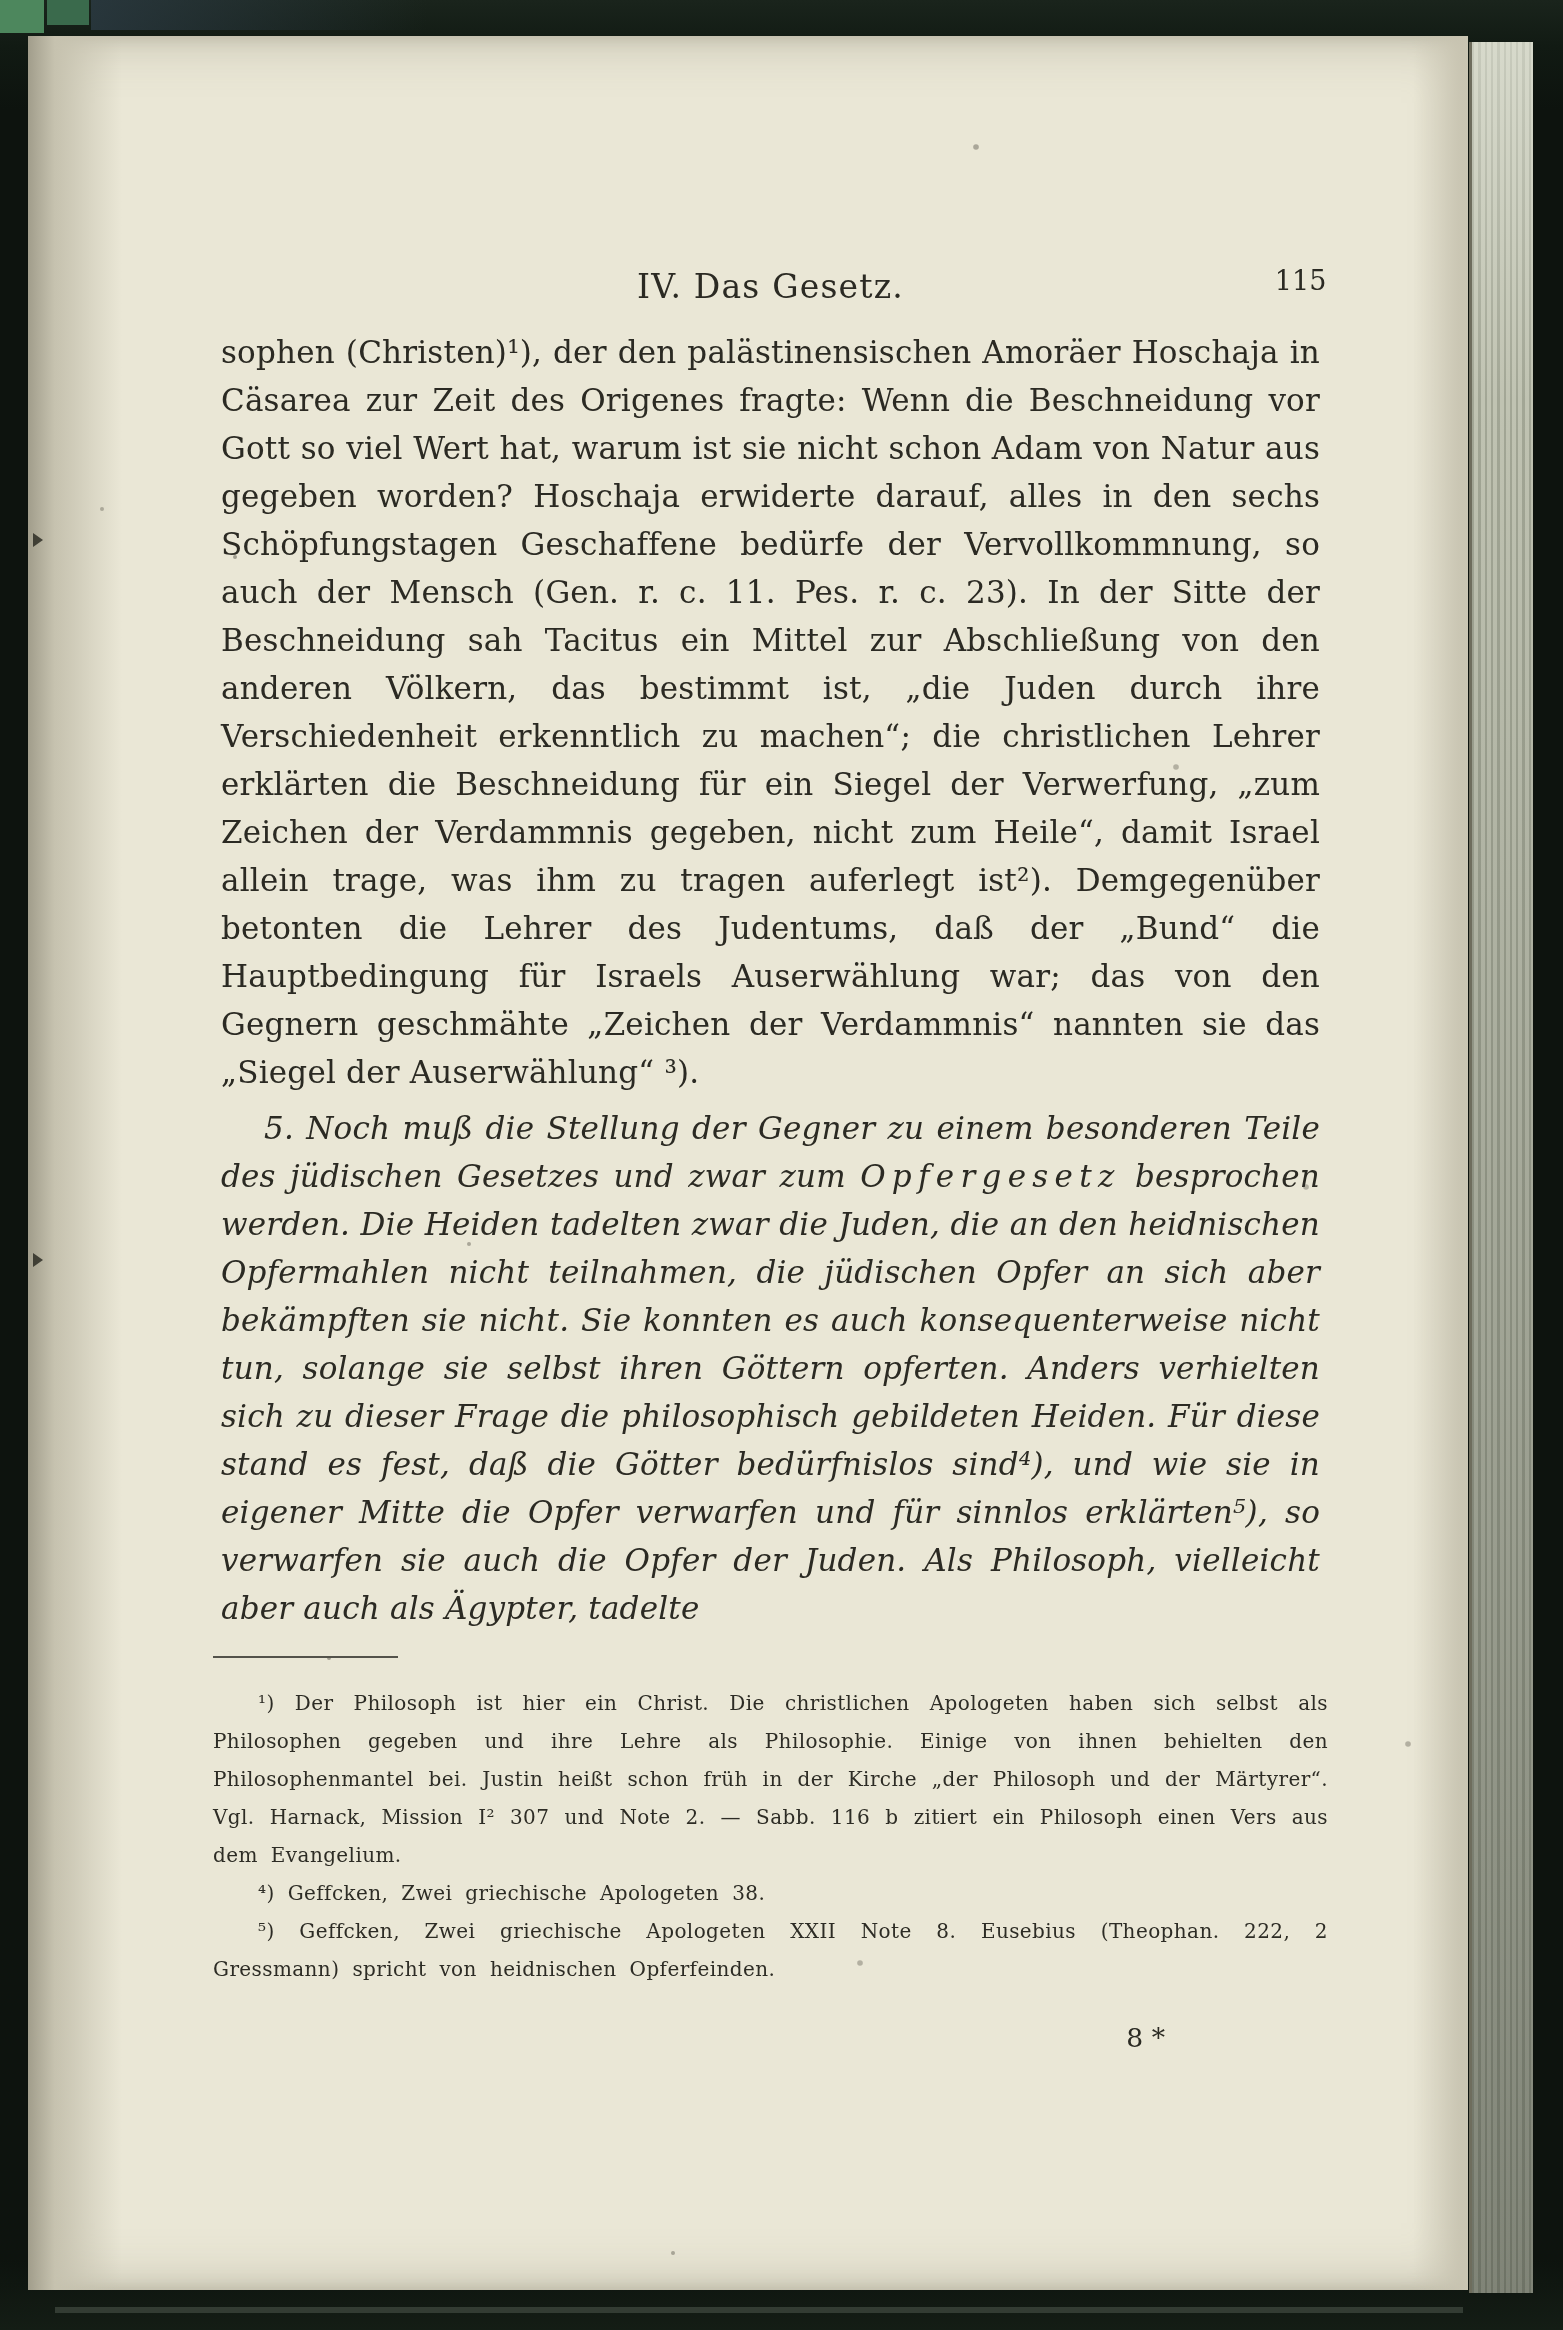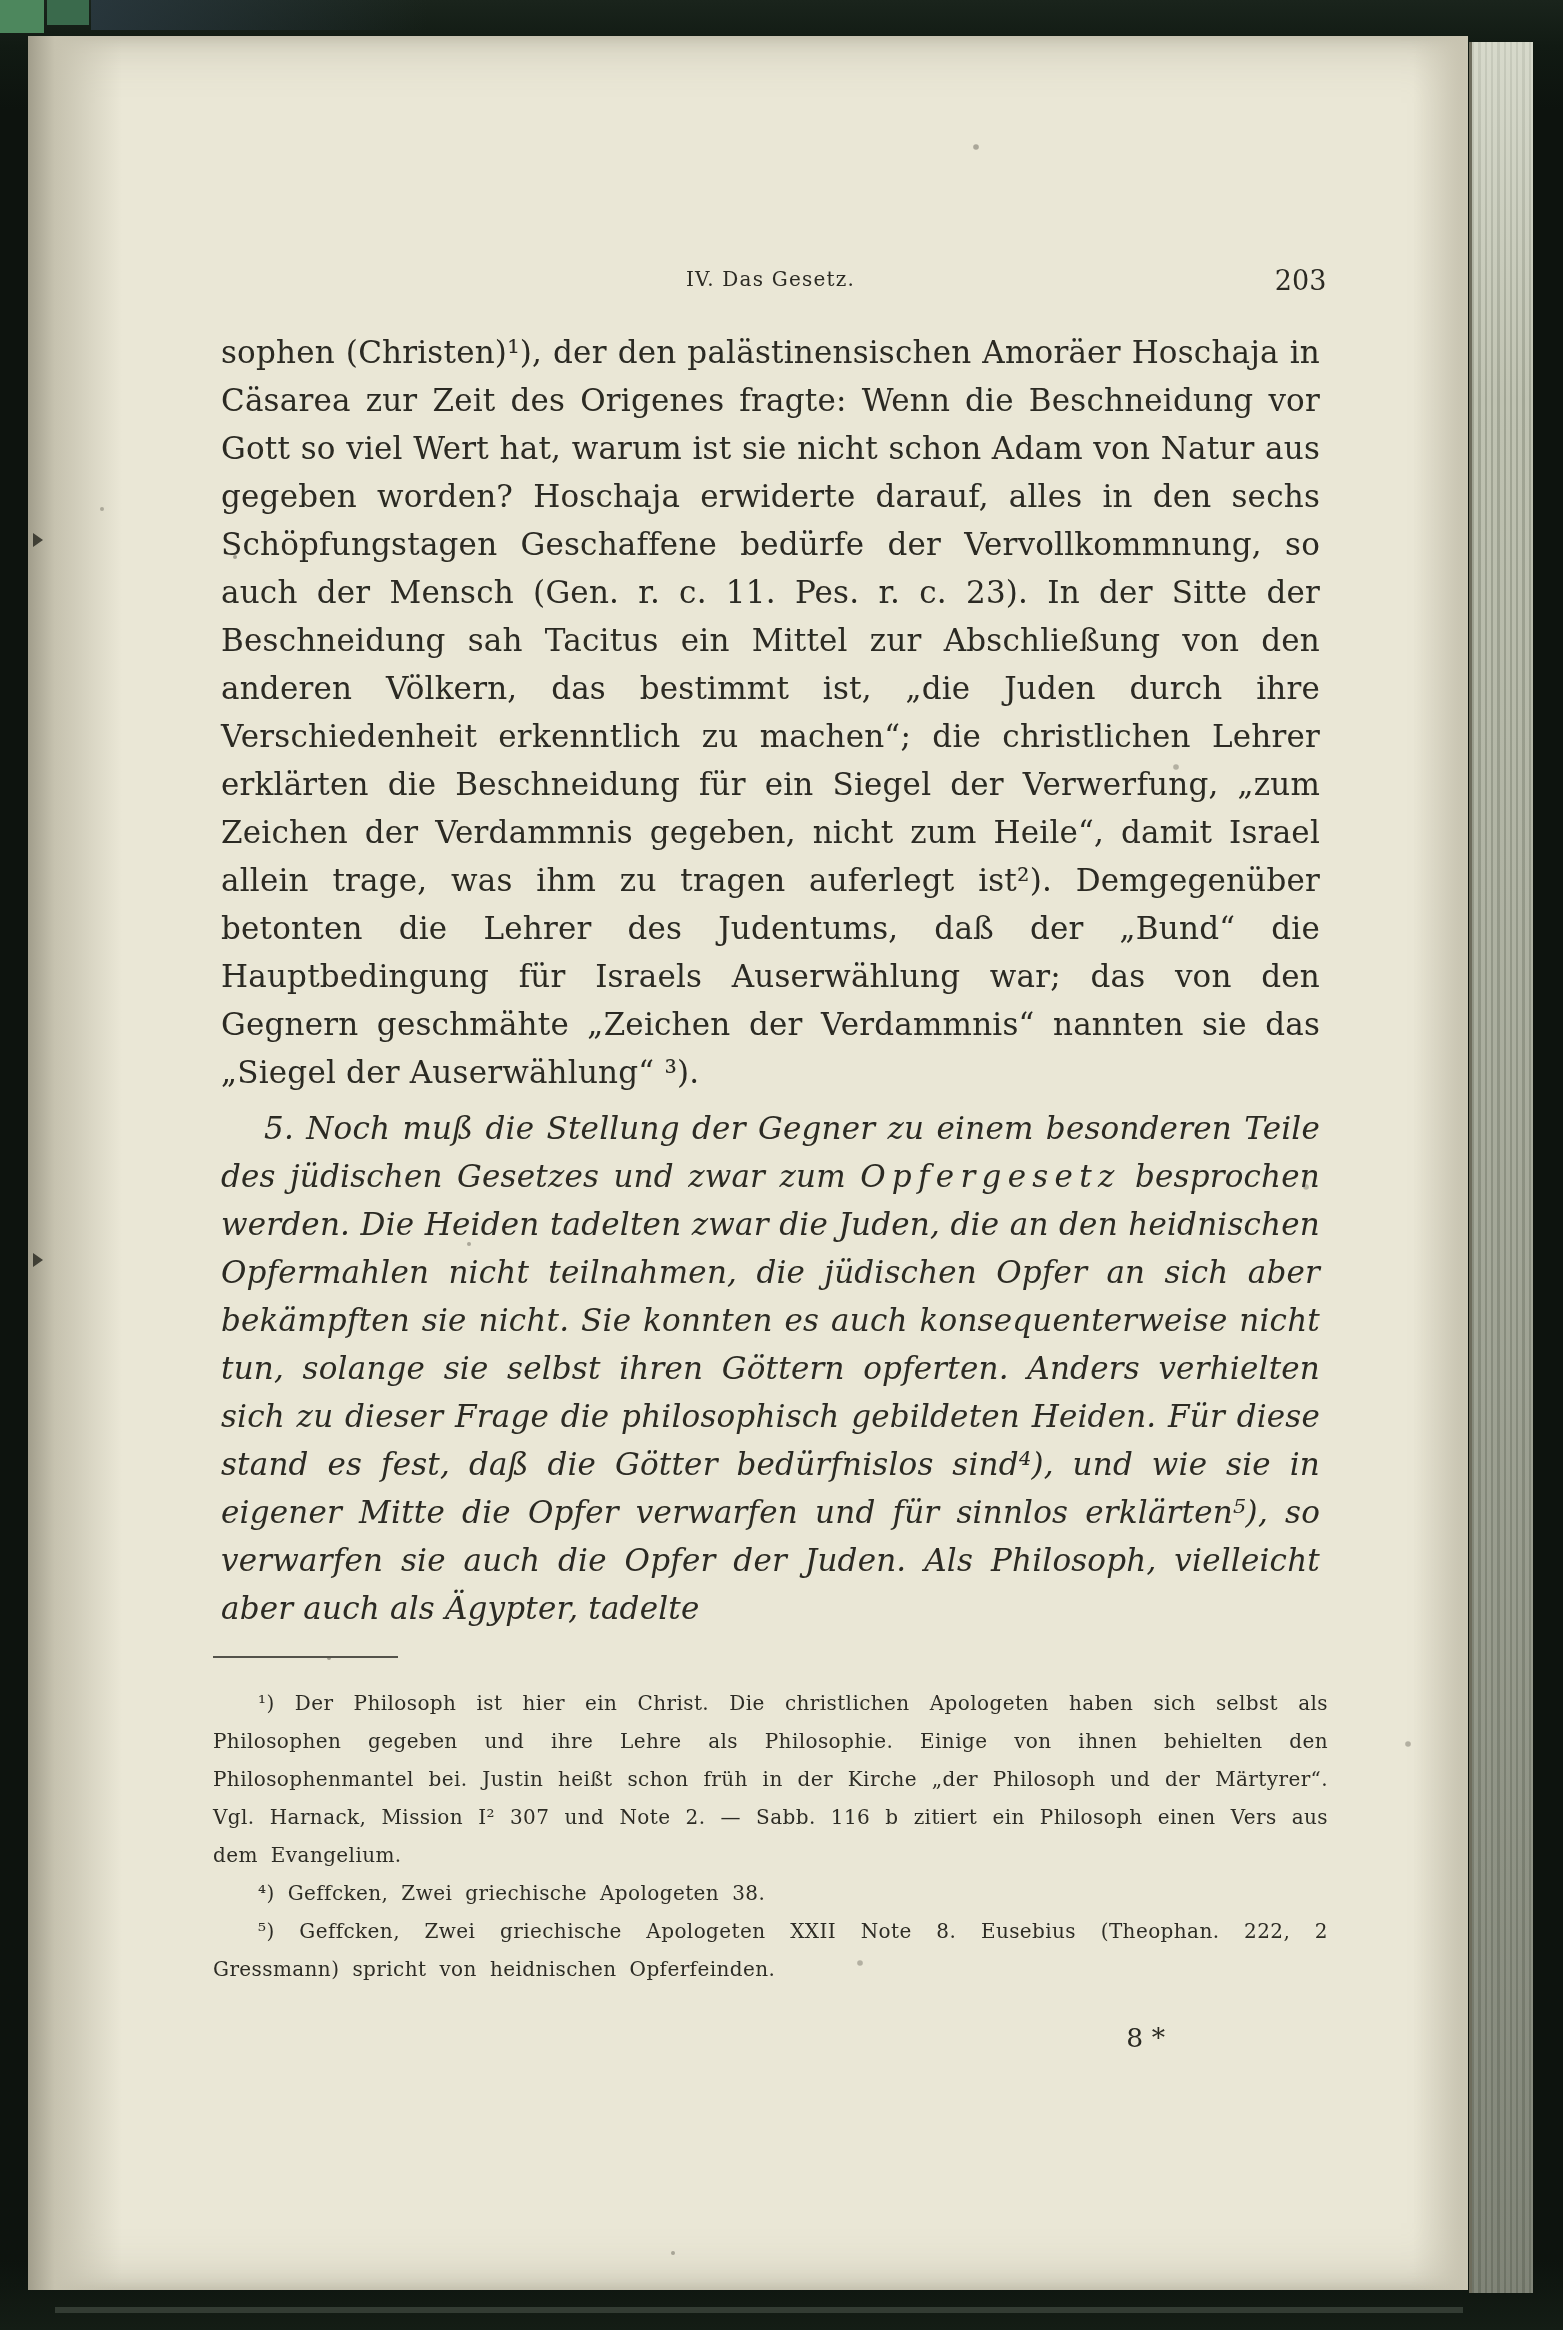--- a/index.html
+++ b/index.html
@@ -66,21 +66,21 @@
     border-top: 7px solid transparent; border-bottom: 7px solid transparent;
     border-left: 10.2px solid rgba(28,28,22,.75);
   }
   .mark-1 { left: 4.7px; top: 497px; }
   .mark-2 { left: 4.7px; top: 1217px; }
 
   
   .content { position: absolute; left: 185px; top: 231px; width: 1115px; color: #2b2a23; }
 
   .header { position: relative; height: 33px; margin-bottom: 28px; }
-  .running-title { display: block; text-align: center; font-size: 20px; letter-spacing: 1.2px; }
+  .running-title { display: block; text-align: center; font-size: 33px; letter-spacing: 1.2px; }
   .page-number  { position: absolute; right: 1.6px; top: -1.6px; font-size: 27px; }
 
   .body-text p {
     margin: 8px; font-size: 31px; line-height: 48px;
     text-align: justify; letter-spacing: 0.2px; hyphens: auto;
   }
   .body-text p.indent { text-indent: 43px; font-style: italic; }
   .spaced { letter-spacing: 6.3px; }
 
   .footnote-rule {
@@ -111,21 +111,21 @@
 <div class="page">
   <div class="gutter"></div>
   <div class="right-shade"></div>
   <div class="specks"></div>
   <div class="margin-mark mark-1"></div>
   <div class="margin-mark mark-2"></div>
 
   <div class="content">
     <div class="header">
       <span class="running-title">IV. Das Gesetz.</span>
-      <span class="page-number">203</span>
+      <span class="page-number">115</span>
     </div>
 
     <div class="body-text" id="body-text">
         <p><span>sophen (Christen)¹), der den palästinensischen Amoräer Hoschaja in Cäsarea zur Zeit des Origenes fragte: Wenn die Beschneidung vor Gott so viel Wert hat, warum ist sie nicht schon Adam von Natur aus gegeben worden? Hoschaja erwiderte darauf, alles in den sechs Schöpfungstagen Geschaffene bedürfe der Vervollkommnung, so auch der Mensch (Gen. r. c. 11. Pes. r. c. 23). In der Sitte der Beschneidung sah Tacitus ein Mittel zur Abschließung von den anderen Völkern, das bestimmt ist, „die Juden durch ihre Verschiedenheit erkenntlich zu machen“; die christlichen Lehrer erklärten die Beschneidung für ein Siegel der Verwerfung, „zum Zeichen der Verdammnis gegeben, nicht zum Heile“, damit Israel allein trage, was ihm zu tragen auferlegt ist²). Demgegenüber betonten die Lehrer des Judentums, daß der „Bund“ die Hauptbedingung für Israels Auserwählung war; das von den Gegnern geschmähte „Zeichen der Verdammnis“ nannten sie das „Siegel der Auserwählung“ ³).</span></p>
         <p class="indent"><span>5. Noch muß die Stellung der Gegner zu einem besonderen Teile des jüdischen Gesetzes und zwar zum </span><span class="spaced">Opfergesetz</span><span> besprochen werden. Die Heiden tadelten zwar die Juden, die an den heidnischen Opfermahlen nicht teilnahmen, die jüdischen Opfer an sich aber bekämpften sie nicht. Sie konnten es auch konsequenterweise nicht tun, solange sie selbst ihren Göttern opferten. Anders verhielten sich zu dieser Frage die philosophisch gebildeten Heiden. Für diese stand es fest, daß die Götter bedürfnislos sind⁴), und wie sie in eigener Mitte die Opfer verwarfen und für sinnlos erklärten⁵), so verwarfen sie auch die Opfer der Juden. Als Philosoph, vielleicht aber auch als Ägypter, tadelte</span></p>
       </div>
 
     <hr class="footnote-rule">
 
     <div class="footnotes" id="footnotes">

